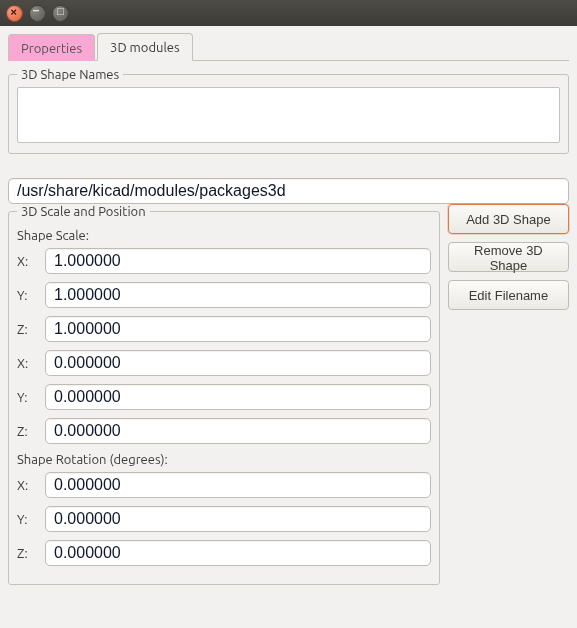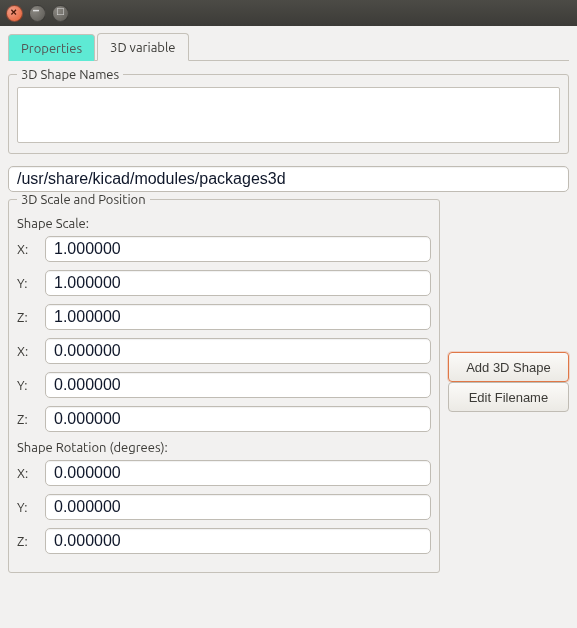--- a/index.html
+++ b/index.html
@@ -43,38 +43,38 @@
   .tabs {
     display: flex;
     align-items: flex-end;
     border-bottom: 1px solid #c5c1b9;
     margin-bottom: 6px;
   }
   .tab {
     padding: 6px 12px;
     border: 1px solid #c5c1b9;
     border-bottom: none;
-    background: #5eead4;
+    background: #f9a8d4;
     margin-right: 2px;
     border-radius: 4px 4px 0 0;
     color: #555;
     position: relative;
     top: 1px;
     cursor: pointer;
   }
   .tab.active {
     background: #f2f1f0;
     color: #3c3b37;
     border-bottom: 1px solid #f2f1f0;
   }
   fieldset {
     border: 1px solid #c5c1b9;
     border-radius: 3px;
     padding: 6px 8px 10px 8px;
-    margin: 0 0 12px 0;
+    margin: 0 0 24px 0;
   }
   legend {
     padding: 0 4px;
     color: #3c3b37;
   }
   .shape-list {
     width: 100%;
     height: 56px;
     background: #ffffff;
     border: 1px solid #c5c1b9;
@@ -115,21 +115,21 @@
   .field-row input[type="text"] {
     flex: 1;
     padding-left: 8px;
   }
   .section-label {
     margin: 4px 0 6px 0;
   }
   .side-buttons {
     display: flex;
     flex-direction: column;
-    margin-top: 160px;
+    gap: 8px;
     width: 132px;
   }
   button.side {
     height: 30px;
     background: linear-gradient(to bottom, #fbfaf8, #eceae5);
     border: 1px solid #c0bcb4;
     border-radius: 4px;
     font-size: 13px;
     color: #3c3b37;
     cursor: pointer;
@@ -146,21 +146,21 @@
 <div class="titlebar">
   <span class="tb-btn tb-close"></span>
   <span class="tb-btn tb-min"></span>
   <span class="tb-btn tb-max"></span>
 </div>
 
 <div class="content">
 
   <div class="tabs">
     <div class="tab">Properties</div>
-    <div class="tab active">3D variable</div>
+    <div class="tab active">3D modules</div>
   </div>
 
   <fieldset>
     <legend>3D Shape Names</legend>
     <div class="shape-list"></div>
   </fieldset>
 
   <input type="text" value="/usr/share/kicad/modules/packages3d" style="">
 
   <div class="main-row">
@@ -204,17 +204,18 @@
         <input type="text" value="0.000000" style="">
       </div>
       <div class="field-row">
         <span class="axis">Z:</span>
         <input type="text" value="0.000000" style="">
       </div>
     </fieldset>
 
     <div class="side-buttons">
       <button class="side primary">Add 3D Shape</button>
+      <button class="side">Remove 3D Shape</button>
       <button class="side">Edit Filename</button>
     </div>
   </div>
 
 </div>
 
 </body></html>

